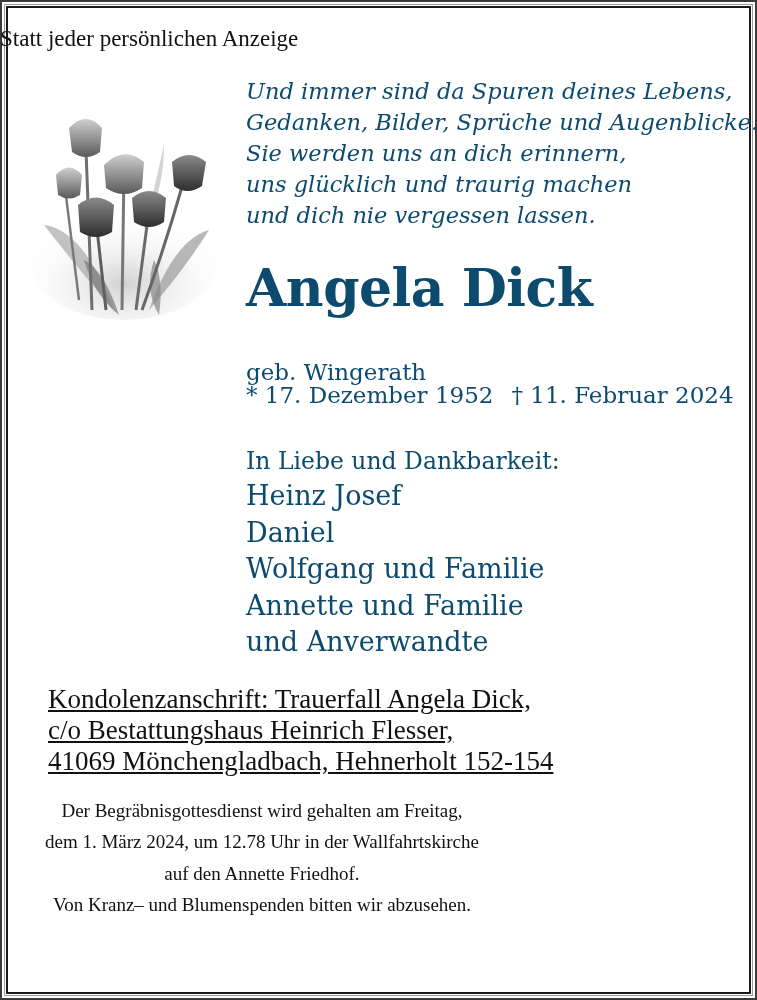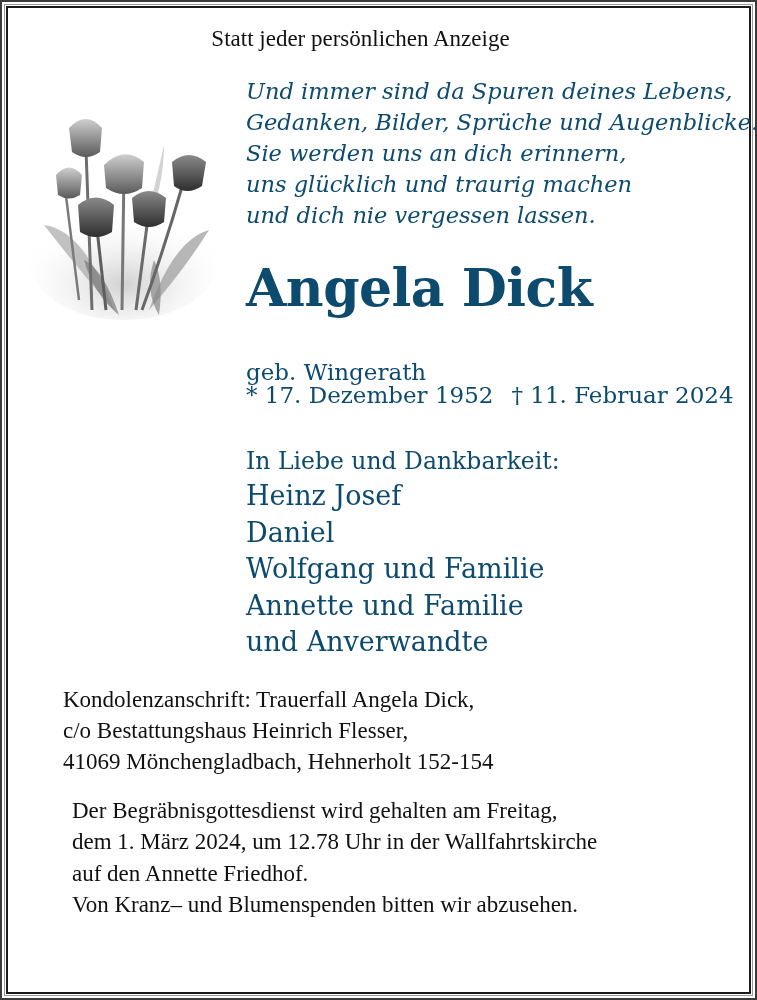--- a/index.html
+++ b/index.html
@@ -15,21 +15,21 @@
       box-sizing: border-box;
     }
     .frame-mid {
       position: absolute; left: 2px; top: 2px; right: 2px; bottom: 2px;
       border: 1px solid #9a9a9a;
       box-sizing: border-box;
     }
     .serif { font-family: "DejaVu Serif", "Liberation Serif", serif; color: #0c4a6e; }
     .lib { font-family: "Liberation Serif", "DejaVu Serif", serif; color: #111; }
     .header {
-      position: absolute; top: 26px; left: 0; width: 721px; text-align: center;
+      position: absolute; top: 26px; left: 0; width: 721px; 
       font-size: 23px; letter-spacing: 0px;
     }
     .poem {
       position: absolute; left: 246px; top: 76px;
       font-style: italic; font-size: 22.5px; line-height: 31px;
     }
     .poem div { white-space: nowrap; }
     .flower {
       position: absolute; left: 24px; top: 110px; width: 205px; height: 210px;
     }
@@ -50,27 +50,27 @@
     .mourners-intro {
       position: absolute; left: 246px; top: 446px;
       font-size: 23.5px; line-height: 30px; white-space: nowrap;
     }
     .mourners {
       position: absolute; left: 246px; top: 478px;
       font-size: 27px; line-height: 36.5px;
     }
     .mourners div { white-space: nowrap; }
     .address {
-      position: absolute; left: 63px; top: 684px;
-      font-size: 23px; line-height: 31px;
+      position: absolute; left: 48px; top: 684px;
+      font-size: 27px; line-height: 31px; text-decoration: underline;
     }
     .address div, .service div { white-space: nowrap; }
     .service {
-      position: absolute; left: 72px; top: 795px;
-      font-size: 23px; line-height: 31.3px;
+      position: absolute; left: 45px; top: 795px;
+      font-size: 19px; line-height: 31.3px; text-align: center;
     }
   </style>
 </head>
 <body>
 
 <div class="frame">
   <div class="frame-mid"></div>
   <div class="frame-inner"></div>
 </div>
 

